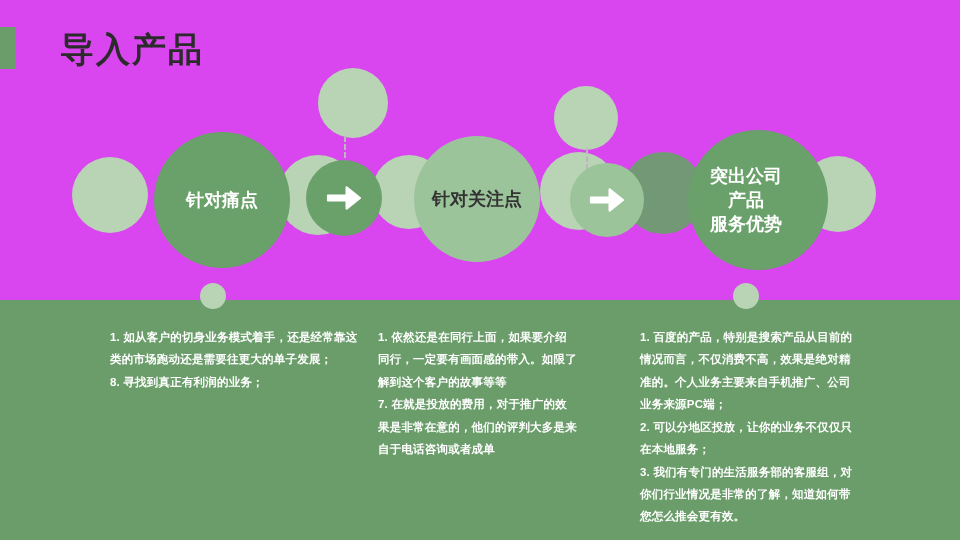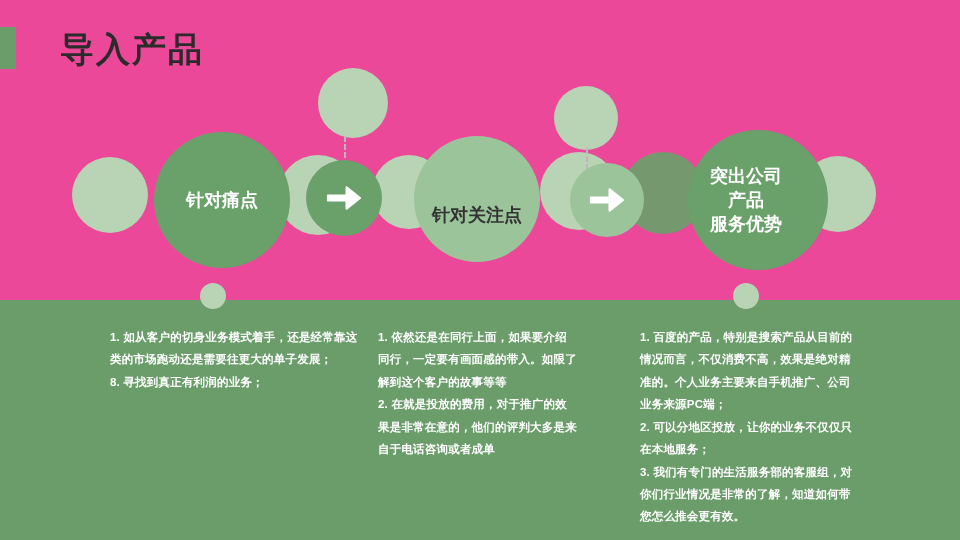--- a/index.html
+++ b/index.html
@@ -1,21 +1,21 @@
 <!DOCTYPE html>
 <html><head>
 <meta charset="utf-8">
 <style>
   html,body{margin:0;padding:0;}
   body{
     width:960px;height:540px;overflow:hidden;
     background:#f1f1f1;
     font-family:"Liberation Sans","DejaVu Sans",sans-serif;
   }
-  #slide{position:relative;width:960px;height:540px;background:#ec4899;overflow:hidden;}
+  #slide{position:relative;width:960px;height:540px;background:#d946ef;overflow:hidden;}
 
   
   .title-bar{position:absolute;left:0;top:27px;width:16px;height:42px;background:#6b9d6b;}
   .title-text{
     position:absolute;left:60px;top:28px;
     font-size:34px;font-weight:bold;color:#2b2b2b;
     letter-spacing:2px;line-height:42px;white-space:nowrap;
   }
 
   
@@ -76,35 +76,35 @@
   <div class="circ-label label-white" style="left:154px;top:132px;width:136px;height:136px;font-size:18px;">针对痛点</div>
 
   <div class="circ c-dark" style="left:306px;top:160px;width:76px;height:76px;"></div>
   <div class="arrow-wrap" style="left:306px;top:160px;width:76px;height:76px;">
     <svg width="36" height="30" viewBox="0 0 36 30" aria-hidden="true">
       <path d="M2 12.6 h18.6 V4.4 L34 15 L20.6 25.6 V17.4 H2 Z" fill="#ffffff" stroke="#ffffff" stroke-width="2.2" stroke-linejoin="round"></path>
     </svg>
   </div>
 
   <div class="circ c-mid" style="left:414px;top:136px;width:126px;height:126px;"></div>
-  <div class="circ-label label-dark" style="left:414px;top:152px;width:126px;height:126px;font-size:18px;">针对关注点</div>
+  <div class="circ-label label-dark" style="left:414px;top:136px;width:126px;height:126px;font-size:18px;">针对关注点</div>
 
   <div class="circ c-mid" style="left:570px;top:163px;width:74px;height:74px;"></div>
   <div class="arrow-wrap" style="left:570px;top:163px;width:74px;height:74px;">
     <svg width="36" height="30" viewBox="0 0 36 30" aria-hidden="true">
       <path d="M2 12.6 h18.6 V4.4 L34 15 L20.6 25.6 V17.4 H2 Z" fill="#ffffff" stroke="#ffffff" stroke-width="2.2" stroke-linejoin="round"></path>
     </svg>
   </div>
 
   <div class="circ c-dark" style="left:688px;top:130px;width:140px;height:140px;"></div>
   <div class="circ-label label-white" style="left:676px;top:130px;width:140px;height:140px;font-size:18px;">突出公司
 产品
 服务优势</div>
 
   <div class="col" style="left:110px;top:326px;width:250px;">1. 如从客户的切身业务模式着手，还是经常靠这类的市场跑动还是需要往更大的单子发展；
 8. 寻找到真正有利润的业务；</div>
   <div class="col" style="left:378px;top:326px;width:200px;">1. 依然还是在同行上面，如果要介绍同行，一定要有画面感的带入。如限了解到这个客户的故事等等
-2. 在就是投放的费用，对于推广的效果是非常在意的，他们的评判大多是来自于电话咨询或者成单</div>
+7. 在就是投放的费用，对于推广的效果是非常在意的，他们的评判大多是来自于电话咨询或者成单</div>
   <div class="col" style="left:640px;top:326px;width:218px;">1. 百度的产品，特别是搜索产品从目前的情况而言，不仅消费不高，效果是绝对精准的。个人业务主要来自手机推广、公司业务来源PC端；
 2. 可以分地区投放，让你的业务不仅仅只在本地服务；
 3. 我们有专门的生活服务部的客服组，对你们行业情况是非常的了解，知道如何带您怎么推会更有效。</div>
 
 </div>
 
 </body></html>

